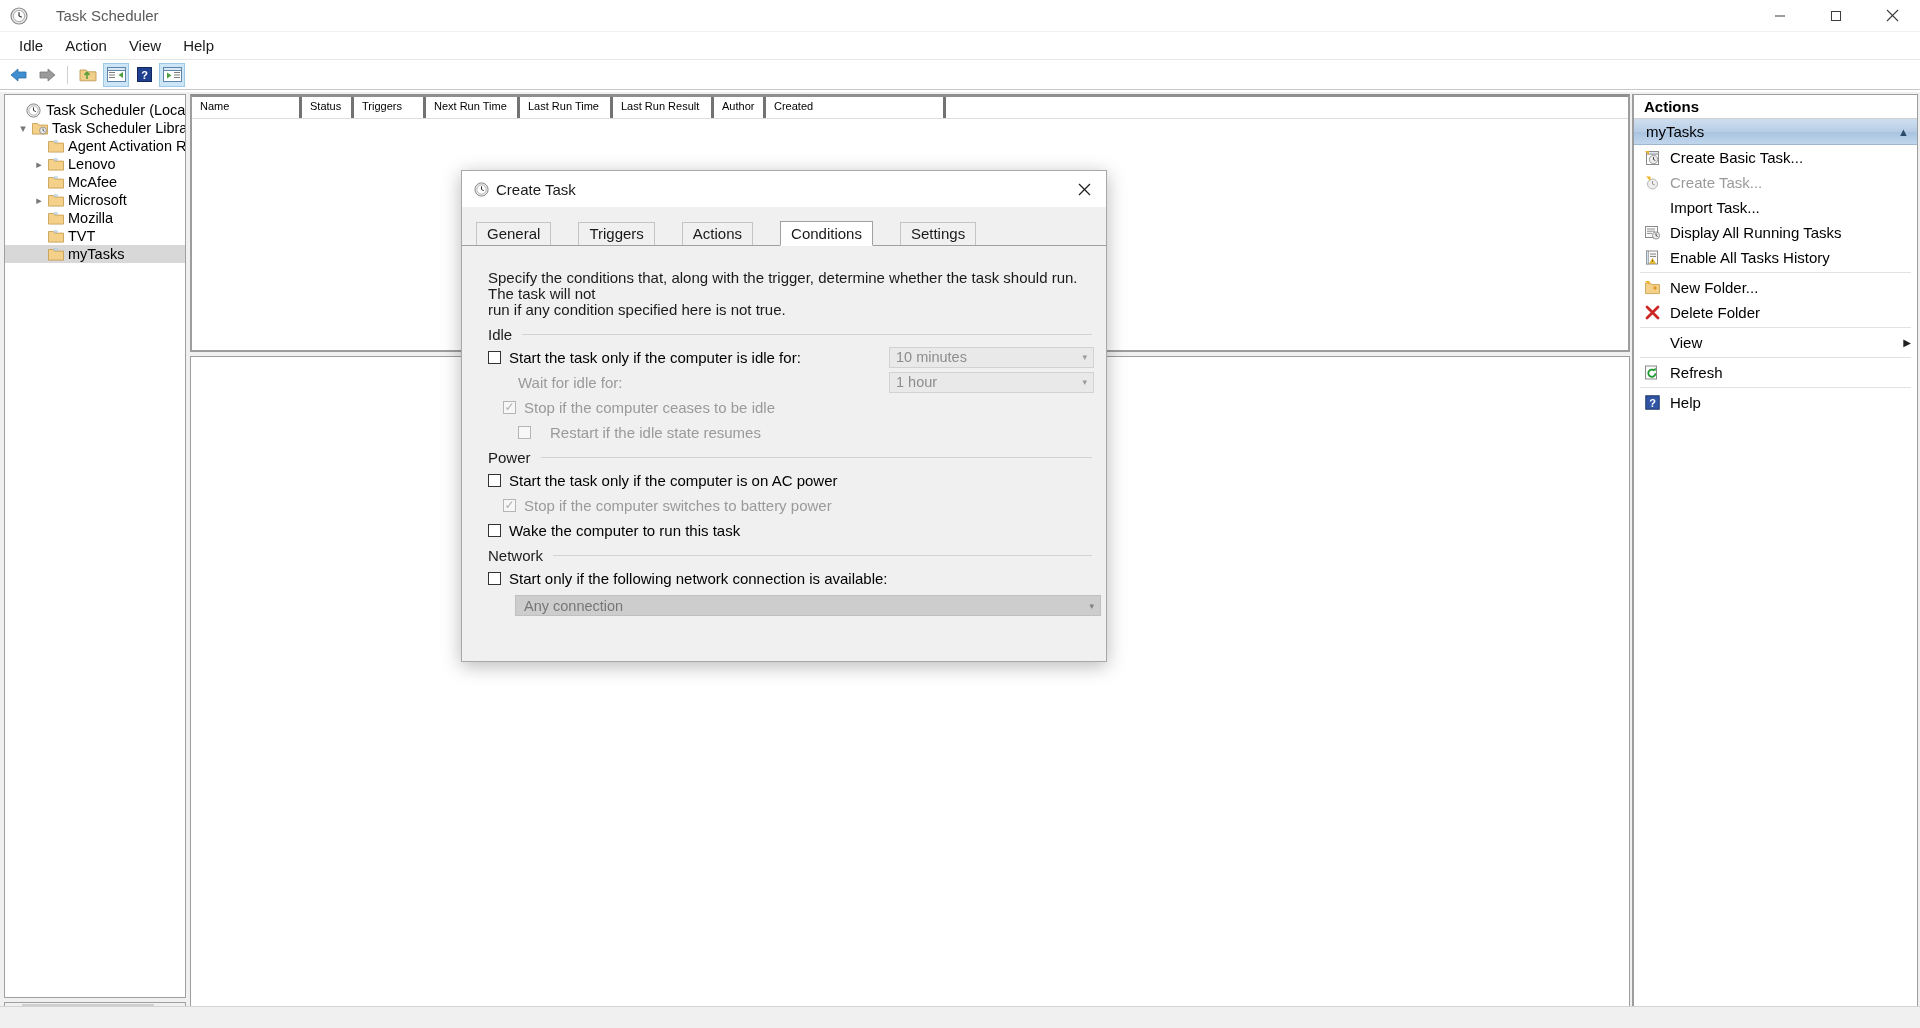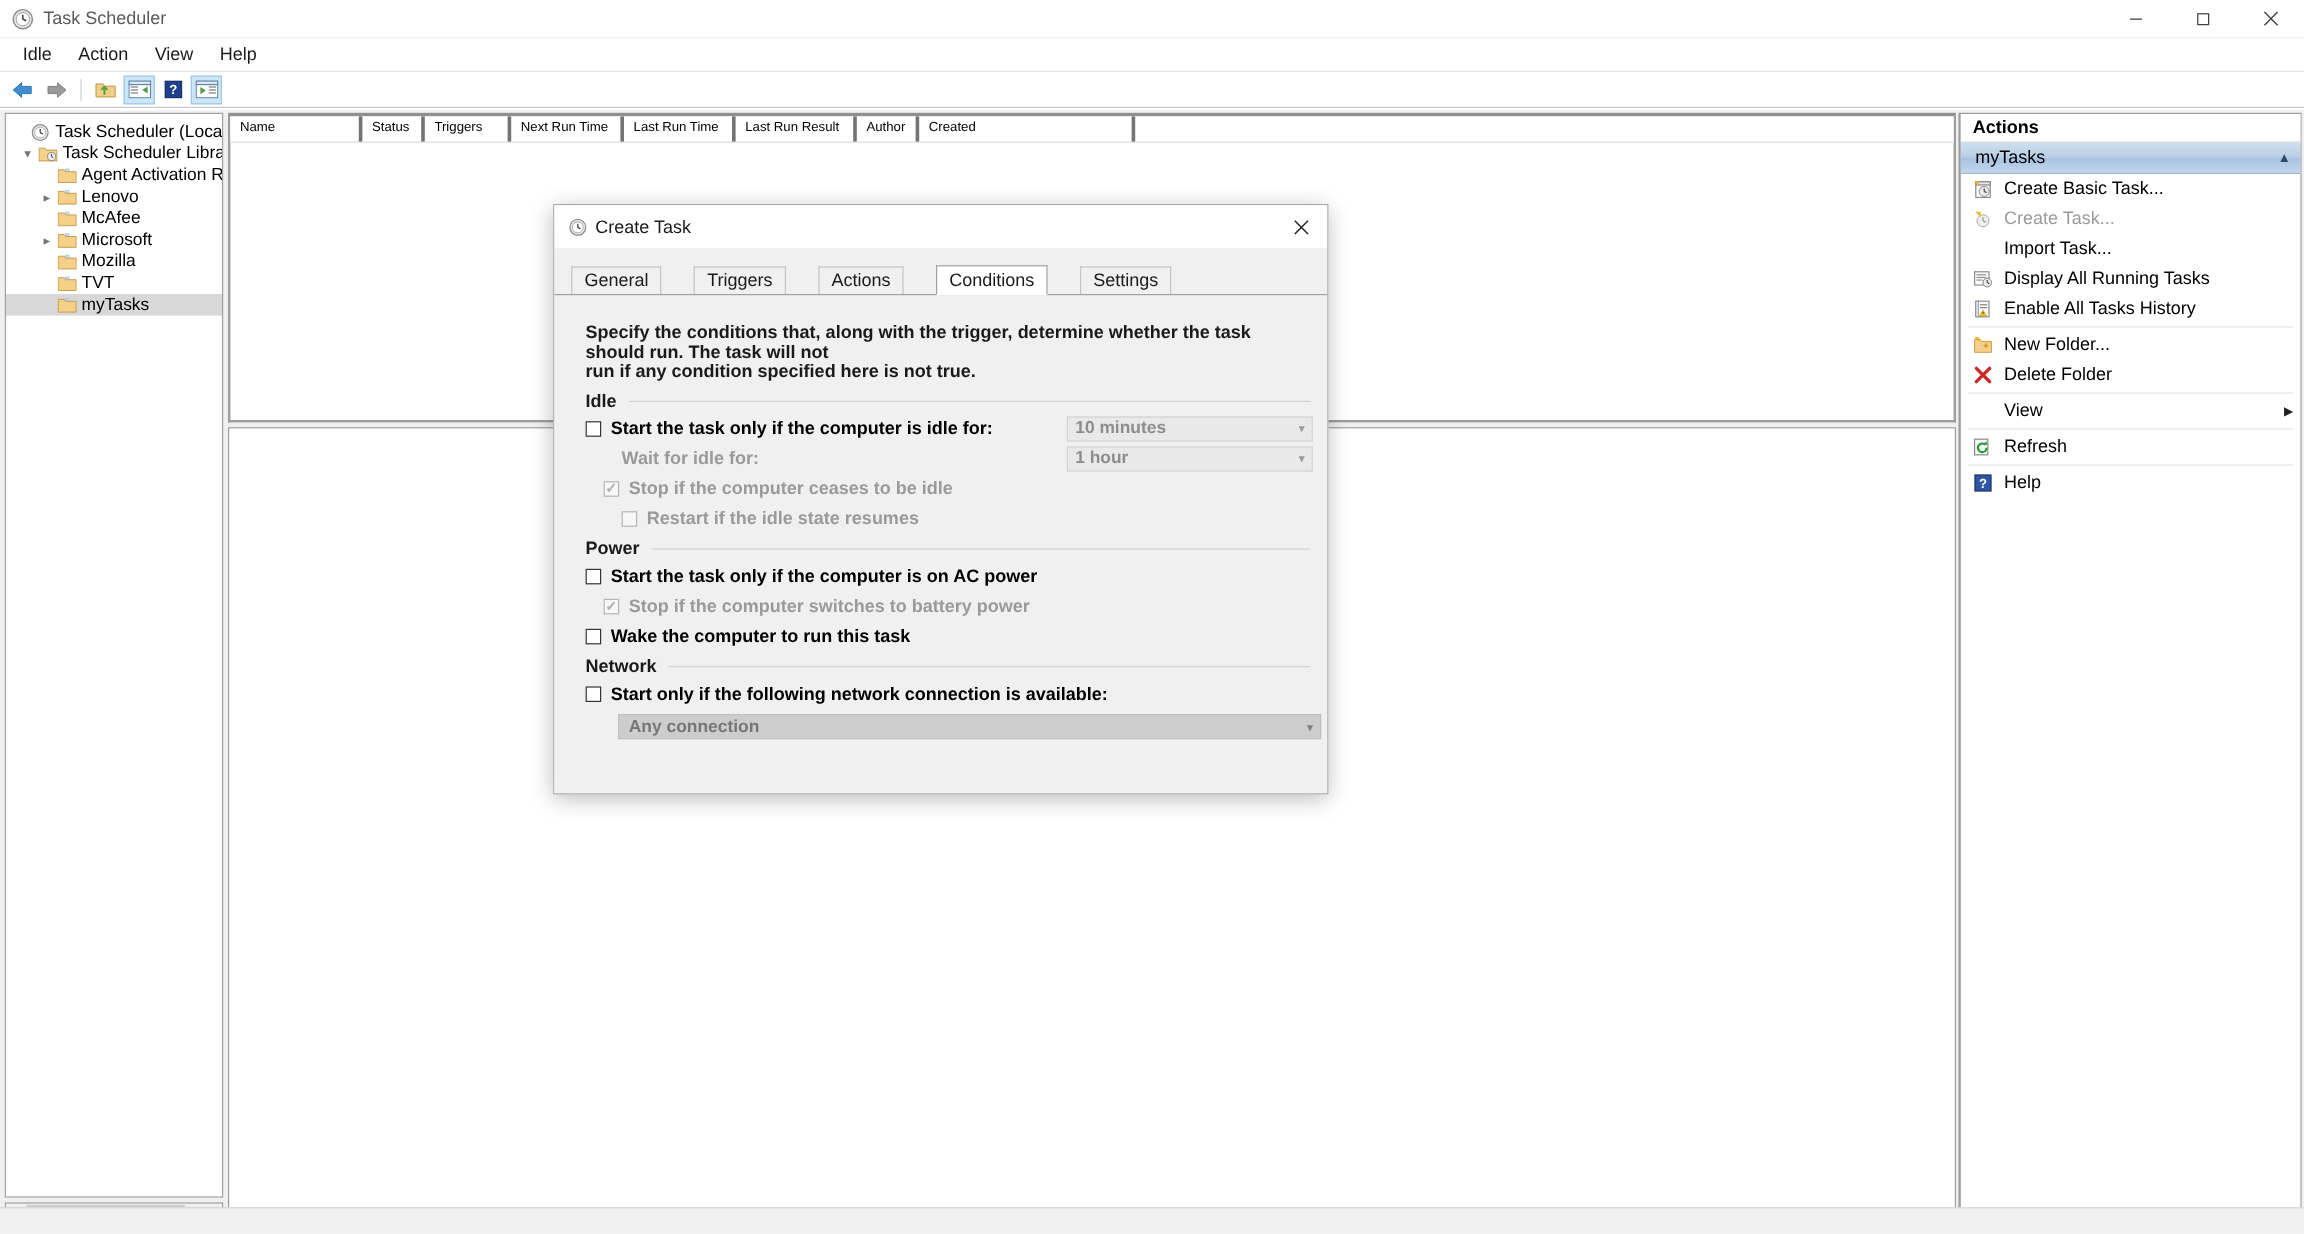--- a/index.html
+++ b/index.html
@@ -23,20 +23,21 @@
     position: relative;
   }
   .titlebar .app-icon {
     margin-left: 10px; margin-right: 8px;
     width: 18px; height: 18px;
     display: flex; align-items: center; justify-content: center;
   }
   .titlebar .app-title {
     font-size: 15px;
     color: #5a5a5a;
+    margin-left: 20px;
   }
   .winbtns { margin-left: auto; display: flex; height: 32px; }
   .winbtn {
     width: 56px; height: 32px;
     display: flex; align-items: center; justify-content: center;
     color: #3c3c3c;
   }
   .winbtn svg { display: block; }
 
   
@@ -262,21 +263,20 @@
     border-bottom: 1px solid #ffffff;
     position: relative;
     z-index: 2;
     margin-bottom: -1px;
     padding-top: 3px;
   }
   .tab-content {
     position: absolute;
     left: 12px; right: 12px; top: 59px; bottom: 62px;
     background: #f0f0f0;
-    font-weight: bold;
   }
   .desc {
     font-size: 15px;
     line-height: 16px;
     padding: 4px 6px 0 14px;
     color: #1a1a1a;
   }
   .desc .line2 { display: block; }
 
   .sect {
@@ -306,21 +306,21 @@
     border: 1px solid #333;
     background: #fff;
     flex: 0 0 13px;
     margin-right: 8px;
     display: flex; align-items: center; justify-content: center;
   }
   .cb.disabled { border-color: #b5b5b5; background: #f7f7f7; }
   .cb .chk { color: #b0b0b0; font-size: 12px; line-height: 11px; }
   .row.disabled .lbl { color: #9a9a9a; }
   .row.indent1 { padding-left: 15px; }
-  .row.indent2 { padding-left: 30px; }
+  .row.indent2 { padding-left: 30px; gap: 11px; }
   .lbl { white-space: nowrap; }
 
   .row .combo {
     margin-left: auto;
     width: 205px; height: 21px;
     background: #e9e9e9;
     border: 1px solid #d2d2d2;
     display: flex; align-items: center;
     padding-left: 6px;
     color: #8d8d8d;

